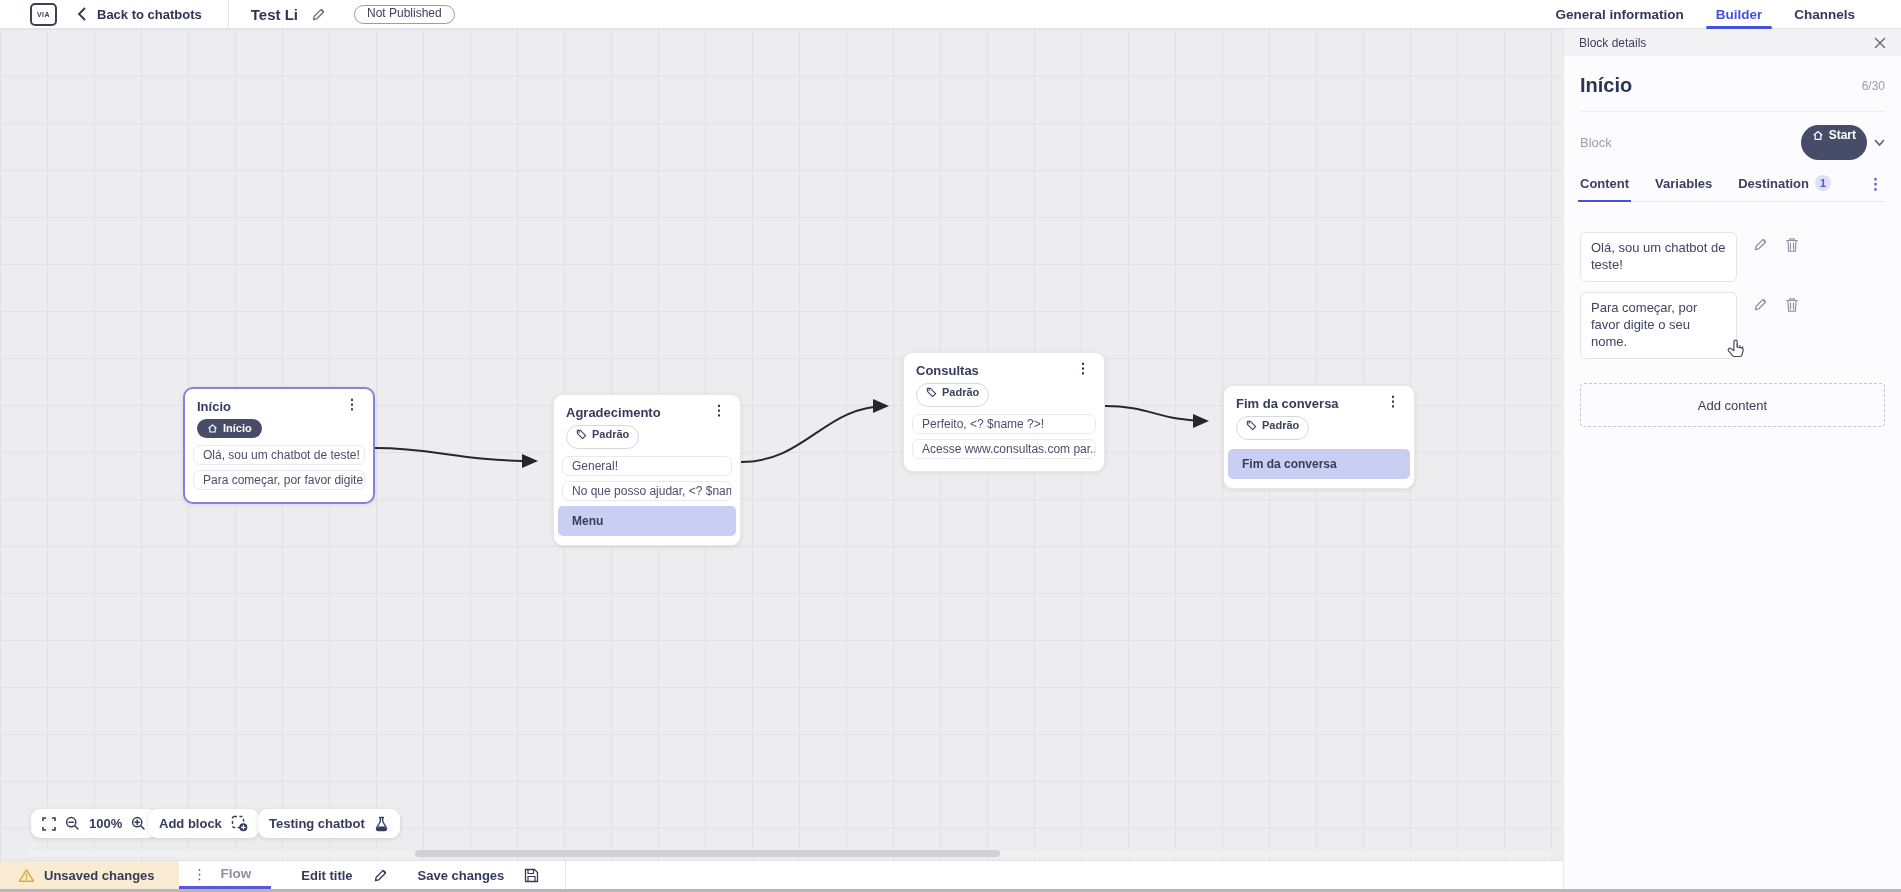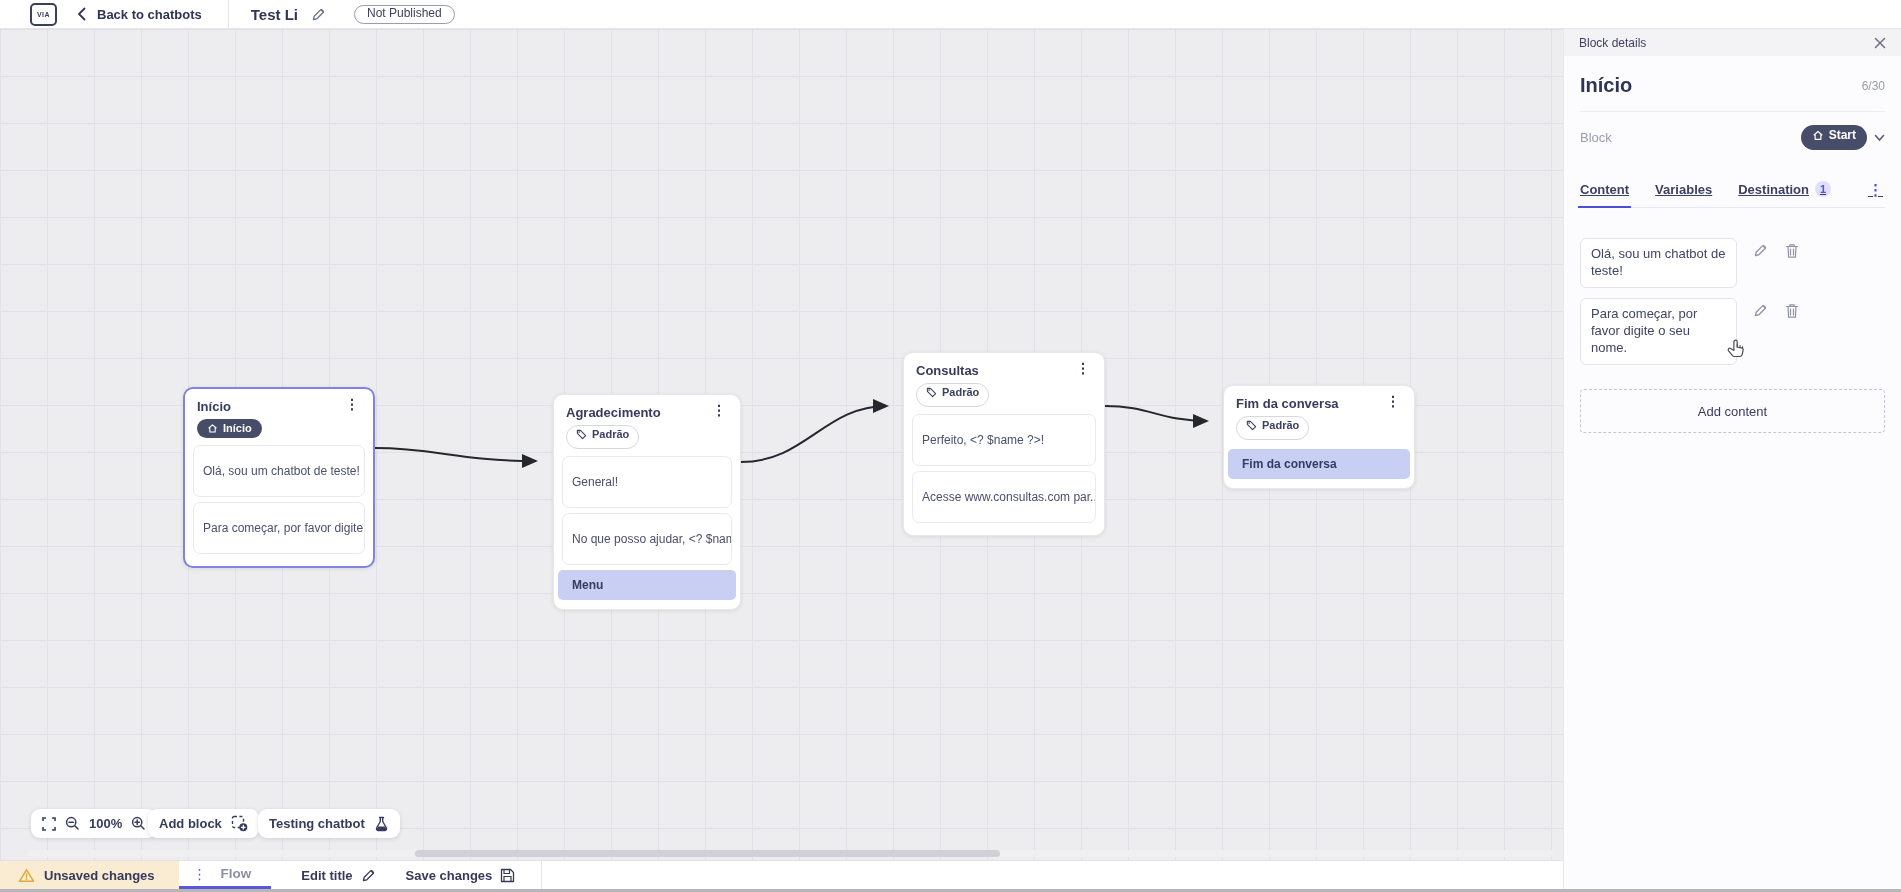--- a/index.html
+++ b/index.html
@@ -41,21 +41,21 @@
   .node-head { display:flex; justify-content:space-between; align-items:flex-start; padding:10px 12px 5px; }
   .node-title { font-size:13px; font-weight:bold; color:#353b5c; }
   .kebab { color:#353b5c; font-size:14px; font-weight:bold; line-height:10px; cursor:pointer; padding:0 2px; }
   .kebab::before { content:"\22EE"; }
   .badge-dark { display:inline-flex; align-items:center; gap:5px; background:#474d68; color:#fff;
                 font-size:11px; font-weight:bold; padding:3px 10px 4px; border-radius:999px; margin:0 0 7px 12px; }
   .tag-pill { display:inline-flex; align-items:center; gap:5px; border:1px solid #d7d7df; background:#fff;
               color:#3c4261; font-size:11px; font-weight:bold; padding:2px 9px 8px; border-radius:999px;
               margin:0 0 7px 12px; }
   .node-row { margin:0 8px 5px; background:#fff; border:1px solid #e9e9ef; border-radius:7px;
-              padding:18px 9px; font-size:12px; color:#4a4f6b; white-space:nowrap; overflow:hidden; }
+              padding:2px 9px; font-size:12px; color:#4a4f6b; white-space:nowrap; overflow:hidden; }
   .node-row.highlight { margin:2px 4px 2px; background:#c9cff3; border-color:transparent; color:#363c5c;
               font-weight:bold; border-radius:5px; padding:7px 13px; }
 
   
   .ctl { position:absolute; background:#fff; border-radius:9px; box-shadow:0 1px 4px rgba(40,40,60,.15);
          height:29px; display:flex; align-items:center; gap:9px; padding:8px 11px;
          font-size:13px; font-weight:bold; color:#363c5c; cursor:pointer; }
   .ctl-zoom { left:31px; top:780px; }
   .ctl-add { left:148px; top:780px; }
   .ctl-test { left:258px; top:780px; }
@@ -74,22 +74,22 @@
   .close-x { cursor:pointer; }
   .panel-body { padding:6px 16px 0; }
   .title-row { display:flex; justify-content:space-between; align-items:center; padding:12px 0 14px;
                border-bottom:1px solid #ececf1; }
   .block-name { font-size:20px; font-weight:bold; color:#2e3454; }
   .name-counter { font-size:12px; color:#9a9dae; }
   .marker-row { display:flex; justify-content:space-between; align-items:center; padding:13px 0 11px; }
   .marker-label { font-size:13px; color:#9a9dae; }
   .marker-value { display:flex; align-items:center; gap:7px; cursor:pointer; }
   .start-badge { display:inline-flex; align-items:center; gap:5px; background:#474d68; color:#fff;
-                 font-size:12px; font-weight:bold; padding:3px 11px 8px; border-radius:999px; }
-  .panel-tabs { display:flex; align-items:center; border-bottom:1px solid #e8e8ee; margin-top:20px;text-decoration:underline; }
+                 font-size:12px; font-weight:bold; padding:3px 11px 18px; border-radius:999px; }
+  .panel-tabs { display:flex; align-items:center; border-bottom:1px solid #e8e8ee; margin-top:4px; }
   .panel-tab { font-size:13px; font-weight:bold; color:#3c4160; padding:0 0 10px; margin-right:26px;
                position:relative; cursor:pointer; display:flex; align-items:center; }
   .panel-tab.active::after { content:""; position:absolute; left:-2px; right:-2px; bottom:-1px; height:2px;
                background:#4d4ddd; }
   .dest-badge { width:16px; height:16px; border-radius:50%; background:#dfdff7; color:#5055d8;
                 font-size:11px; font-weight:bold; display:inline-flex; align-items:center;
                 justify-content:center; margin-left:6px; }
   .panel-kebab { margin-left:auto; color:#4d52d9; font-size:15px; padding-bottom:8px; }
   .content-row { display:flex; align-items:flex-start; margin-top:10px; }
   .content-row.first { margin-top:30px; }
@@ -103,21 +103,21 @@
 
   
   .bottombar { position:absolute; left:0; top:860px; width:1563px; height:29px; background:#fff;
                border-top:1px solid #e2e2e6; display:flex; align-items:center; z-index:6; }
   .unsaved { height:100%; background:#f9ecd2; display:flex; align-items:center; gap:9px;
              padding:0 24px 0 18px; font-size:13px; font-weight:bold; color:#343a5a; }
   .flow-group { display:flex; align-items:center; height:100%; border-bottom:3px solid #5b57d9; padding:0 6px; }
   .bb-kebab { color:#4a55e0; font-size:14px; padding:0 8px; cursor:pointer; }
   .bb-kebab::before { content:"\22EE"; }
   .flow-tab { font-size:13.5px; font-weight:bold; color:#8d90a5; padding:0 14px 0 6px; cursor:pointer; }
-  .bb-item { display:flex; align-items:center; gap:8px; font-size:13px; font-weight:bold; color:#343a5a;
+  .bb-item { display:flex; align-items:center; gap:20px; font-size:13px; font-weight:bold; color:#343a5a;
              margin-left:30px; cursor:pointer; }
   .bb-divider { width:1px; height:100%; background:#e4e4e8; margin-left:26px; }
   .bottom-strip { position:absolute; left:0; bottom:0; width:1901px; height:3px; background:#b6b6bb; z-index:7; }
 
   .cursor { position:absolute; left:1727px; top:338px; z-index:20; pointer-events:none; }
 </style>
 </head>
 <body>
 
 <div class="topbar">
@@ -127,20 +127,25 @@
       <path d="M7.5 1.5 L2 7 L7.5 12.5" fill="none" stroke="#2f3554" stroke-width="1.8" stroke-linecap="round"></path>
     </svg>
     <span class="back-label">Back to chatbots</span>
   </div>
   <div class="tb-divider"></div>
   <span class="bot-title">Test Li</span>
   <svg class="edit-pencil" width="15" height="15" viewBox="0 0 15 15">
     <path d="M10.2 2.2 l2.6 2.6 M3.2 9.2 l6.6-6.6 2.6 2.6 -6.6 6.6 -3.3.7 .7-3.3z" fill="none" stroke="#6b7086" stroke-width="1.3" stroke-linejoin="round"></path>
   </svg>
   <span class="status-pill">Not Published</span>
+  <div class="top-tabs">
+    <div class="top-tab">General information</div>
+    <div class="top-tab active">Builder</div>
+    <div class="top-tab">Channels</div>
+  </div>
 </div>
 
 <div class="canvas">
 
   <svg class="edges" width="1563" height="831">
     <defs>
       <marker id="arr" markerWidth="9" markerHeight="8" refX="7" refY="3.5" orient="auto">
         <path d="M0,0 L8,3.5 L0,7 z" fill="#26262e"></path>
       </marker>
     </defs>

